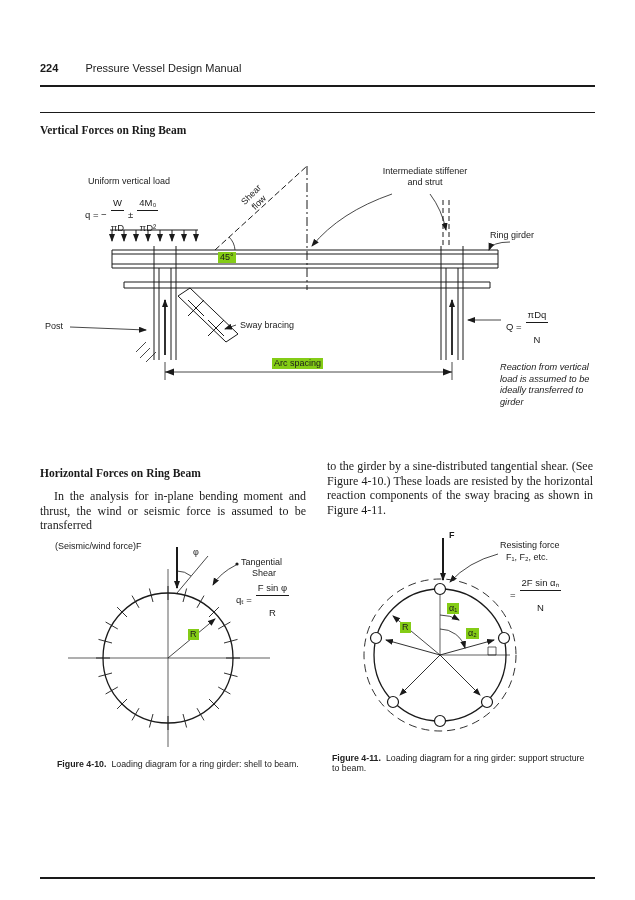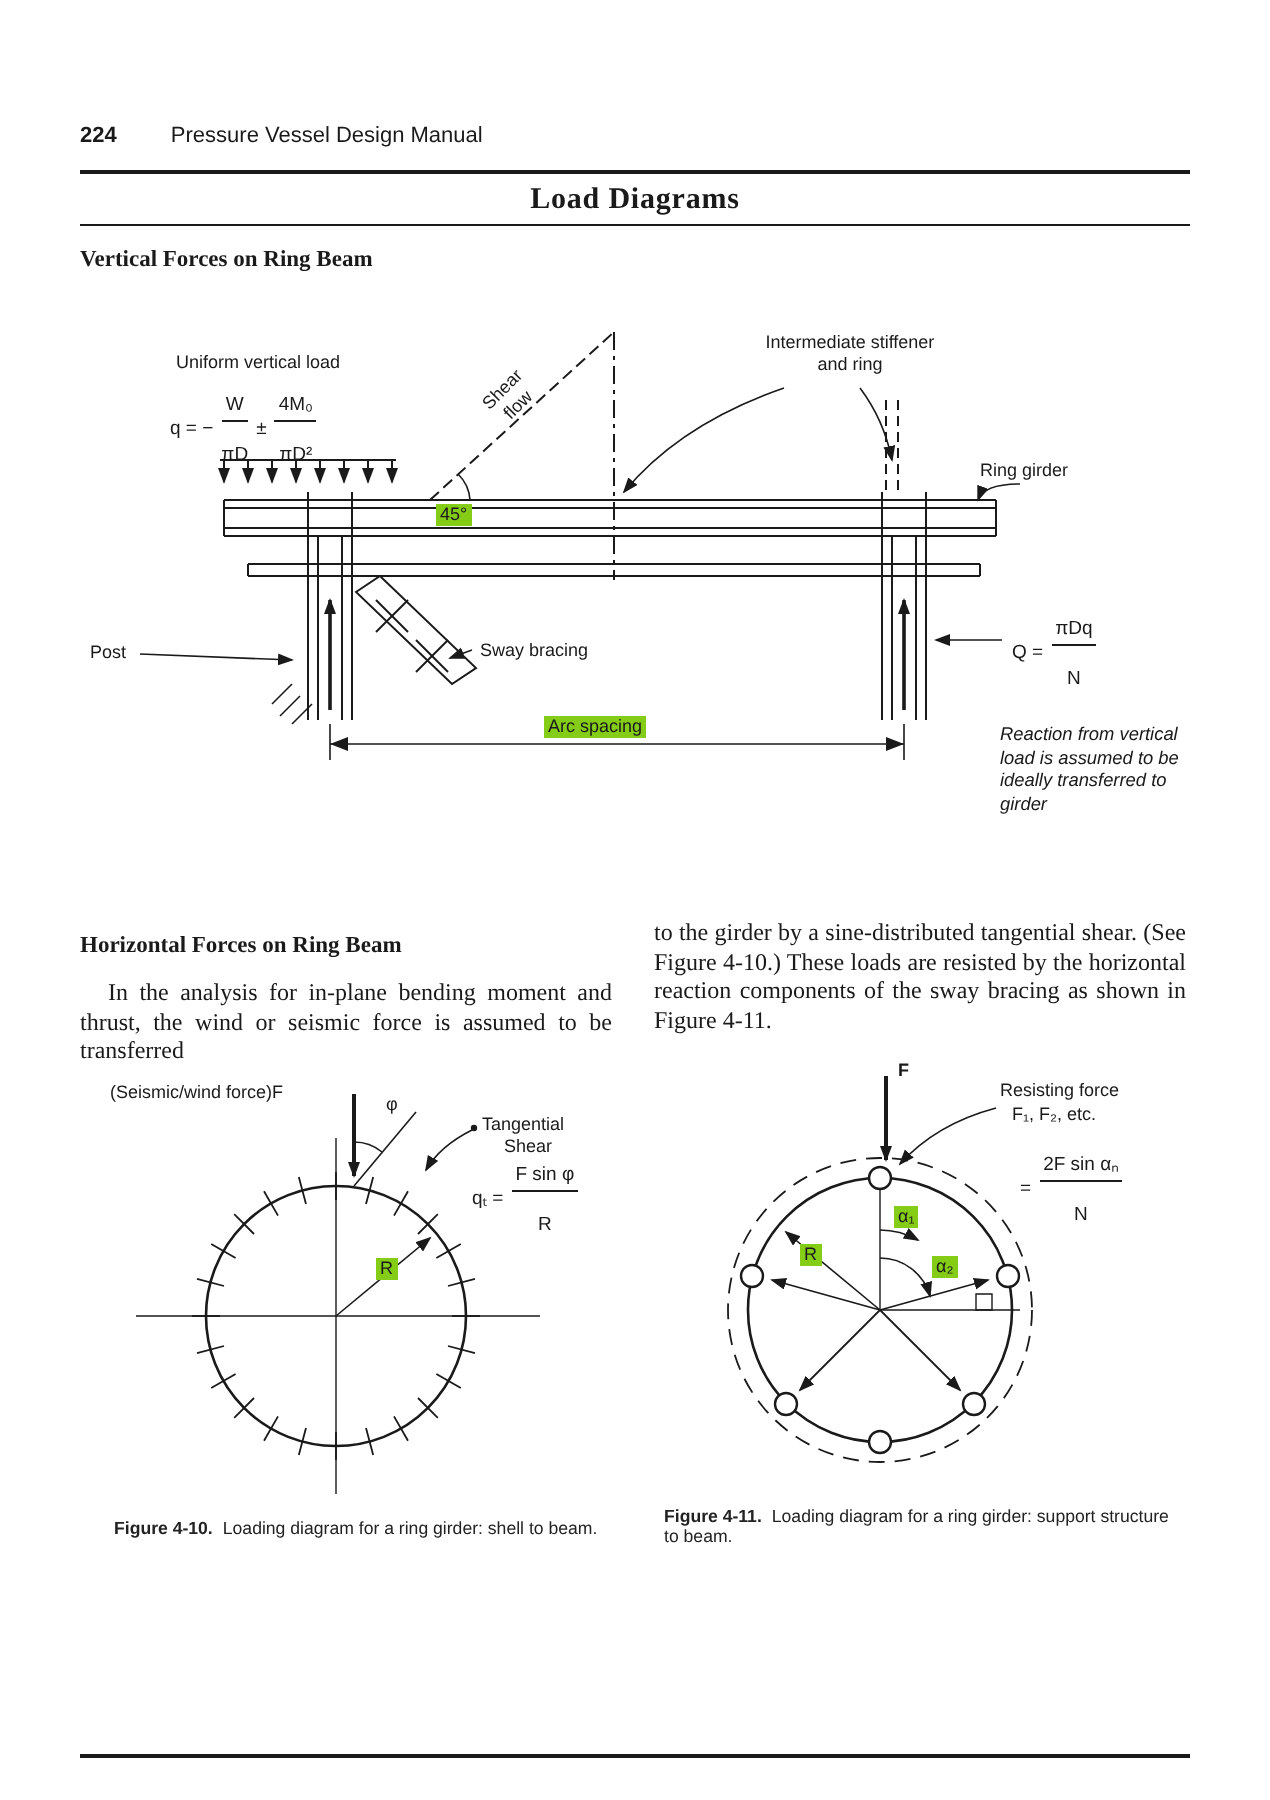--- a/index.html
+++ b/index.html
@@ -32,21 +32,20 @@
 </head>
 <body>
 
 <div class="page">
 
   <div class="pg-header">
     <span class="pg-num">224</span>
     <span>Pressure Vessel Design Manual</span>
   </div>
   <div class="rule" style="top:85px;height:2px;"></div>
-  <div class="page-title">Load Diagrams</div>
   <div class="rule" style="top:112px;height:1px;"></div>
 
   <div class="sec-head" style="left:40px;top:124px;">Vertical Forces on Ring Beam</div>
 
   <div class="fig" style="left:40px;top:150px;width:555px;height:285px;">
     <svg width="555" height="285" viewBox="0 0 555 285">
       <defs>
         <marker id="m9" markerWidth="10" markerHeight="8" refX="7" refY="3" orient="auto" markerUnits="userSpaceOnUse">
           <path d="M0,0L8,3L0,6Z" fill="#1a1a1a"></path>
         </marker>
@@ -148,21 +147,21 @@
         <span class="num">4M₀</span>
         <span class="den">πD²</span>
       </span>
     </div>
     <div class="lbl rot45" style="left:193px;top:38px;">
       <span>Shear</span><br>
       <span>flow</span>
     </div>
     <div class="lbl center-text" style="left:315px;top:16px;width:140px;white-space:normal;">
       <span>Intermediate stiffener</span><br>
-      <span>and ring</span>
+      <span>and strut</span>
     </div>
     <div class="lbl" style="left:450px;top:80px;">Ring girder</div>
     <div class="lbl bg" style="left:178px;top:102px;">45°</div>
     <div class="lbl" style="left:5px;top:171px;">Post</div>
     <div class="lbl" style="left:200px;top:170px;">Sway bracing</div>
     <div class="lbl formula" style="left:466px;top:160px;">
       <span>Q =</span>
       <span class="frac">
         <span class="num">πDq</span>
         <span class="den">N</span>

